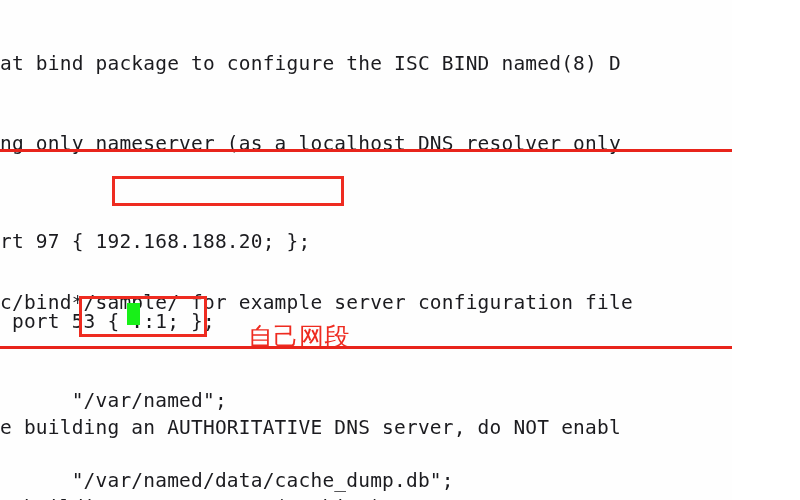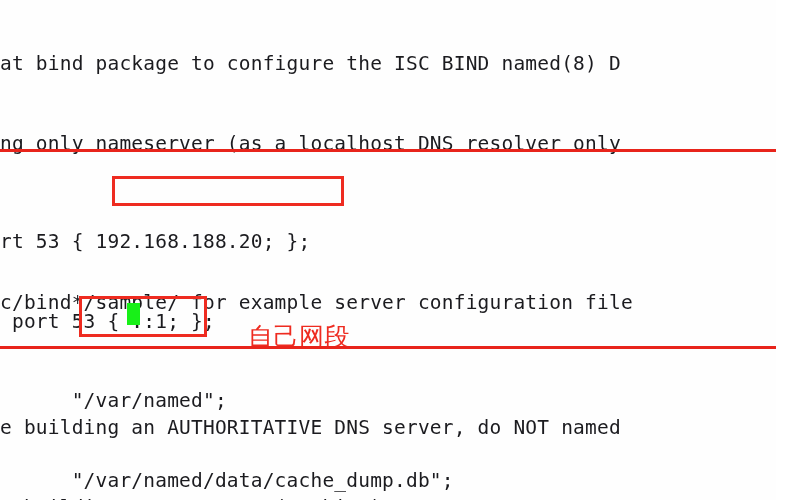--- a/index.html
+++ b/index.html
@@ -7,21 +7,20 @@
     padding: 0;
     background: #ffffff;
   }
   #screen {
     position: relative;
     width: 732px;
     height: 500px;
     background: #fefefe;
     overflow: hidden;
     font-family: "DejaVu Sans Mono", "Liberation Mono", monospace;
-    padding-left: 44px;
   }
 
   
   .code-block {
     position: absolute;
     left: 0;
     width: 800px;
     white-space: pre;
     color: #1b1b1f;
     font-family: "DejaVu Sans Mono", "Liberation Mono", monospace;
@@ -90,39 +89,39 @@
     <span class="code-line">ng only nameserver (as a localhost DNS resolver only</span>
     <span class="code-line blank"></span>
     <span class="code-line">c/bind*/sample/ for example server configuration file</span>
     <span class="code-line blank"></span>
     
   </div>
 
   <div class="divider" id="divider-top"></div>
 
   <div class="code-block" id="mid-block">
-    <span class="code-line">rt 53 { 192.168.188.20; };</span>
+    <span class="code-line">rt 97 { 192.168.188.20; };</span>
     <span class="code-line"> port 53 { ::1; };</span>
     <span class="code-line">      "/var/named";</span>
     <span class="code-line">      "/var/named/data/cache_dump.db";</span>
     
     
     
   </div>
 
   <div id="hl-any-y"></div>
 
   <div class="anno-box" id="box-dns2"></div>
   <div class="anno-box" id="box-any"></div>
 
   <div class="anno-text" id="anno-seg">自己网段</div>
 
   <div class="divider" id="divider-bottom"></div>
 
   <div class="code-block" id="bot-block">
-    <span class="code-line">e building an AUTHORITATIVE DNS server, do NOT named</span>
+    <span class="code-line">e building an AUTHORITATIVE DNS server, do NOT enabl</span>
     <span class="code-line">e building a RECURSIVE (caching) DNS server, you nee</span>
     
     
     
   </div>
 
 </div>
 
 </body></html>

